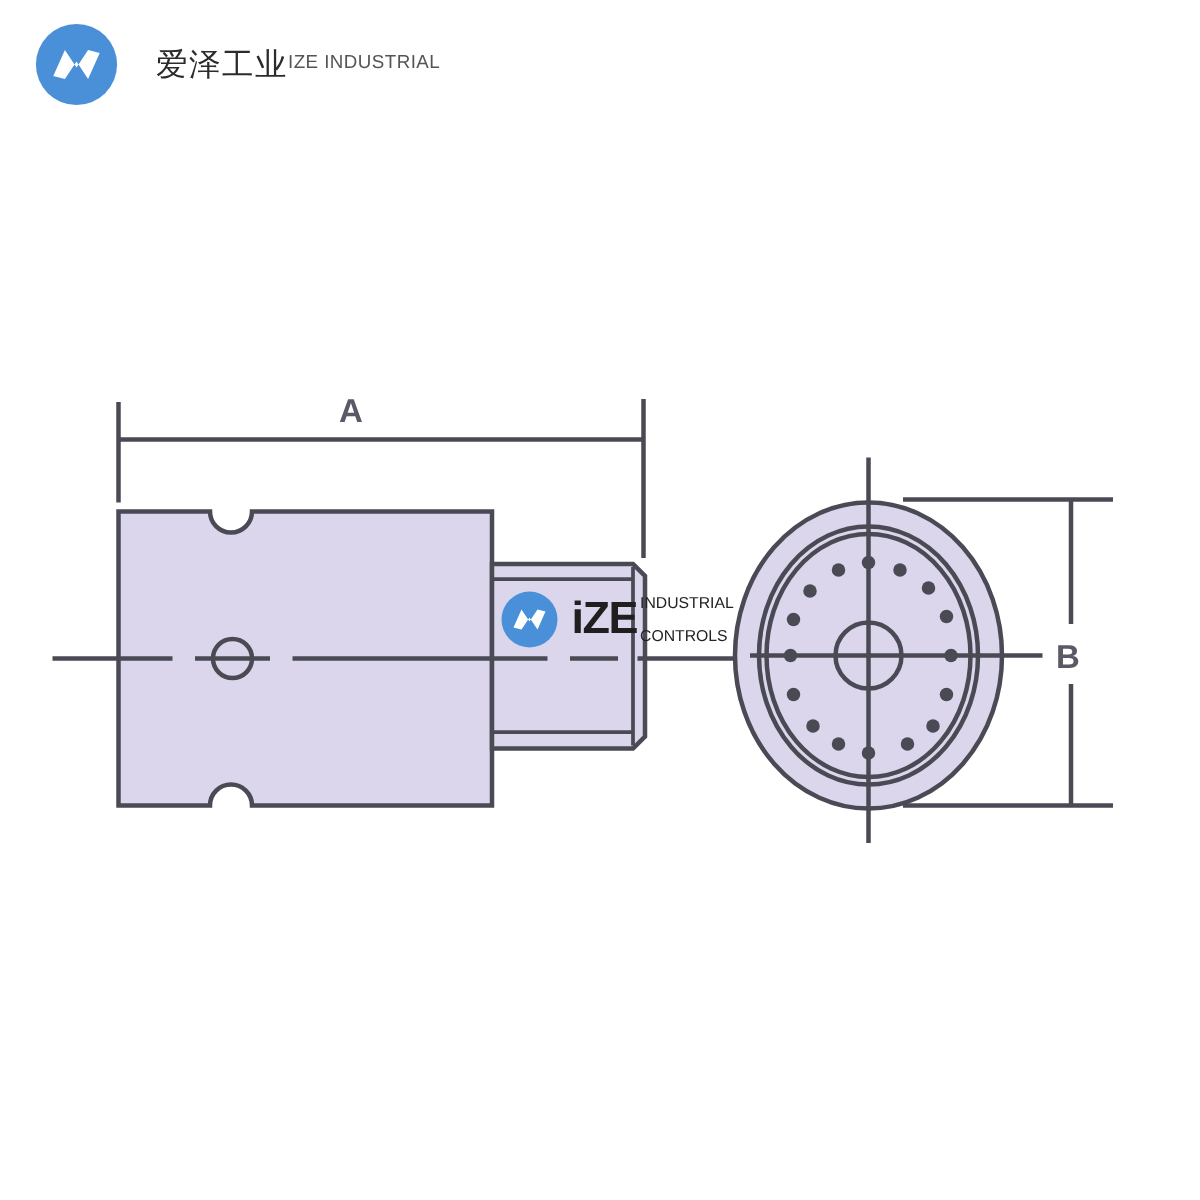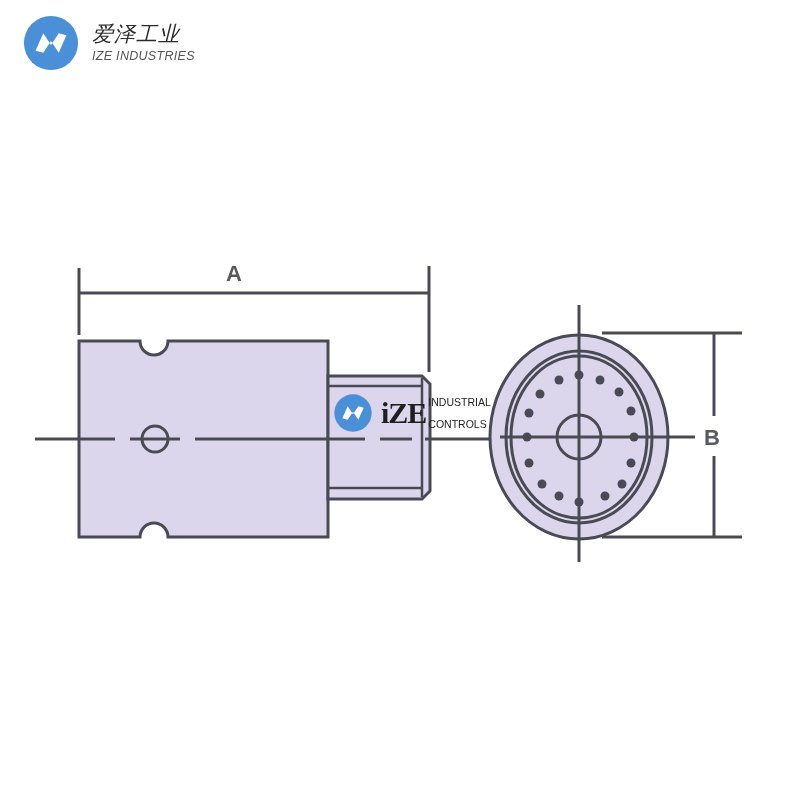--- a/index.html
+++ b/index.html
@@ -1,39 +1,39 @@
 <!DOCTYPE html>
 <html><head>
 <meta charset="utf-8">
 <style>
   html,body{margin:0;padding:0;background:#ffffff;}
   body{width:800px;height:800px;position:relative;overflow:hidden;font-family:"Liberation Sans",sans-serif;}
   .logo{position:absolute;left:22px;top:14px;display:flex;align-items:center;}
   .logo-mark{width:58px;height:58px;}
-  .logo-text{margin-left:12px;display:flex;flex-direction:column;font-style:italic;}
+  .logo-text{margin-left:24px;display:flex;flex-direction:row;}
   .logo-cn{font-family:"DejaVu Sans",sans-serif;font-size:21px;color:#2b2b2b;letter-spacing:1px;line-height:24px;}
   .logo-en{font-size:12.5px;color:#555;letter-spacing:0.3px;line-height:16px;margin-top:2px;}
   svg.drawing{position:absolute;left:0;top:0;}
   .wm{position:absolute;left:333px;top:393px;display:flex;align-items:center;}
   .wm-mark{width:40px;height:40px;}
-  .wm-ize{font-family:Liberation Serif, serif;font-weight:bold;font-size:30px;color:#1f1f1f;margin-left:8px;letter-spacing:-1px;line-height:30px;}
+  .wm-ize{font-family:Liberation Sans, sans-serif;font-weight:bold;font-size:30px;color:#1f1f1f;margin-left:8px;letter-spacing:-1px;line-height:30px;}
   .wm-sub{display:flex;flex-direction:column;margin-left:2px;font-size:10.5px;color:#222;line-height:11px;gap:11px;}
   .dim{font-family:"Liberation Sans",sans-serif;font-weight:bold;font-size:22px;fill:#5a5a66;}
 </style>
 </head>
 <body>
 
 <div class="logo">
   <svg class="logo-mark" viewBox="0 0 60 60">
     <circle cx="30" cy="30" r="28" fill="#4a90d9"></circle>
     <path d="M14 38 L22 20 L30 32 L38 20 L46 22 L38 40 L30 28 L22 40 Z" fill="#ffffff"></path>
   </svg>
   <div class="logo-text">
     <span class="logo-cn">爱泽工业</span>
-    <span class="logo-en">IZE INDUSTRIES</span>
+    <span class="logo-en">IZE INDUSTRIAL</span>
   </div>
 </div>
 
 <svg class="drawing" width="800" height="800" viewBox="0 0 800 800">
 
   <g stroke="#4a4a55" stroke-width="3" fill="none">
     <line x1="79" y1="268" x2="79" y2="335"></line>
     <line x1="429" y1="266" x2="429" y2="372"></line>
     <line x1="79" y1="293" x2="429" y2="293"></line>
   </g>

